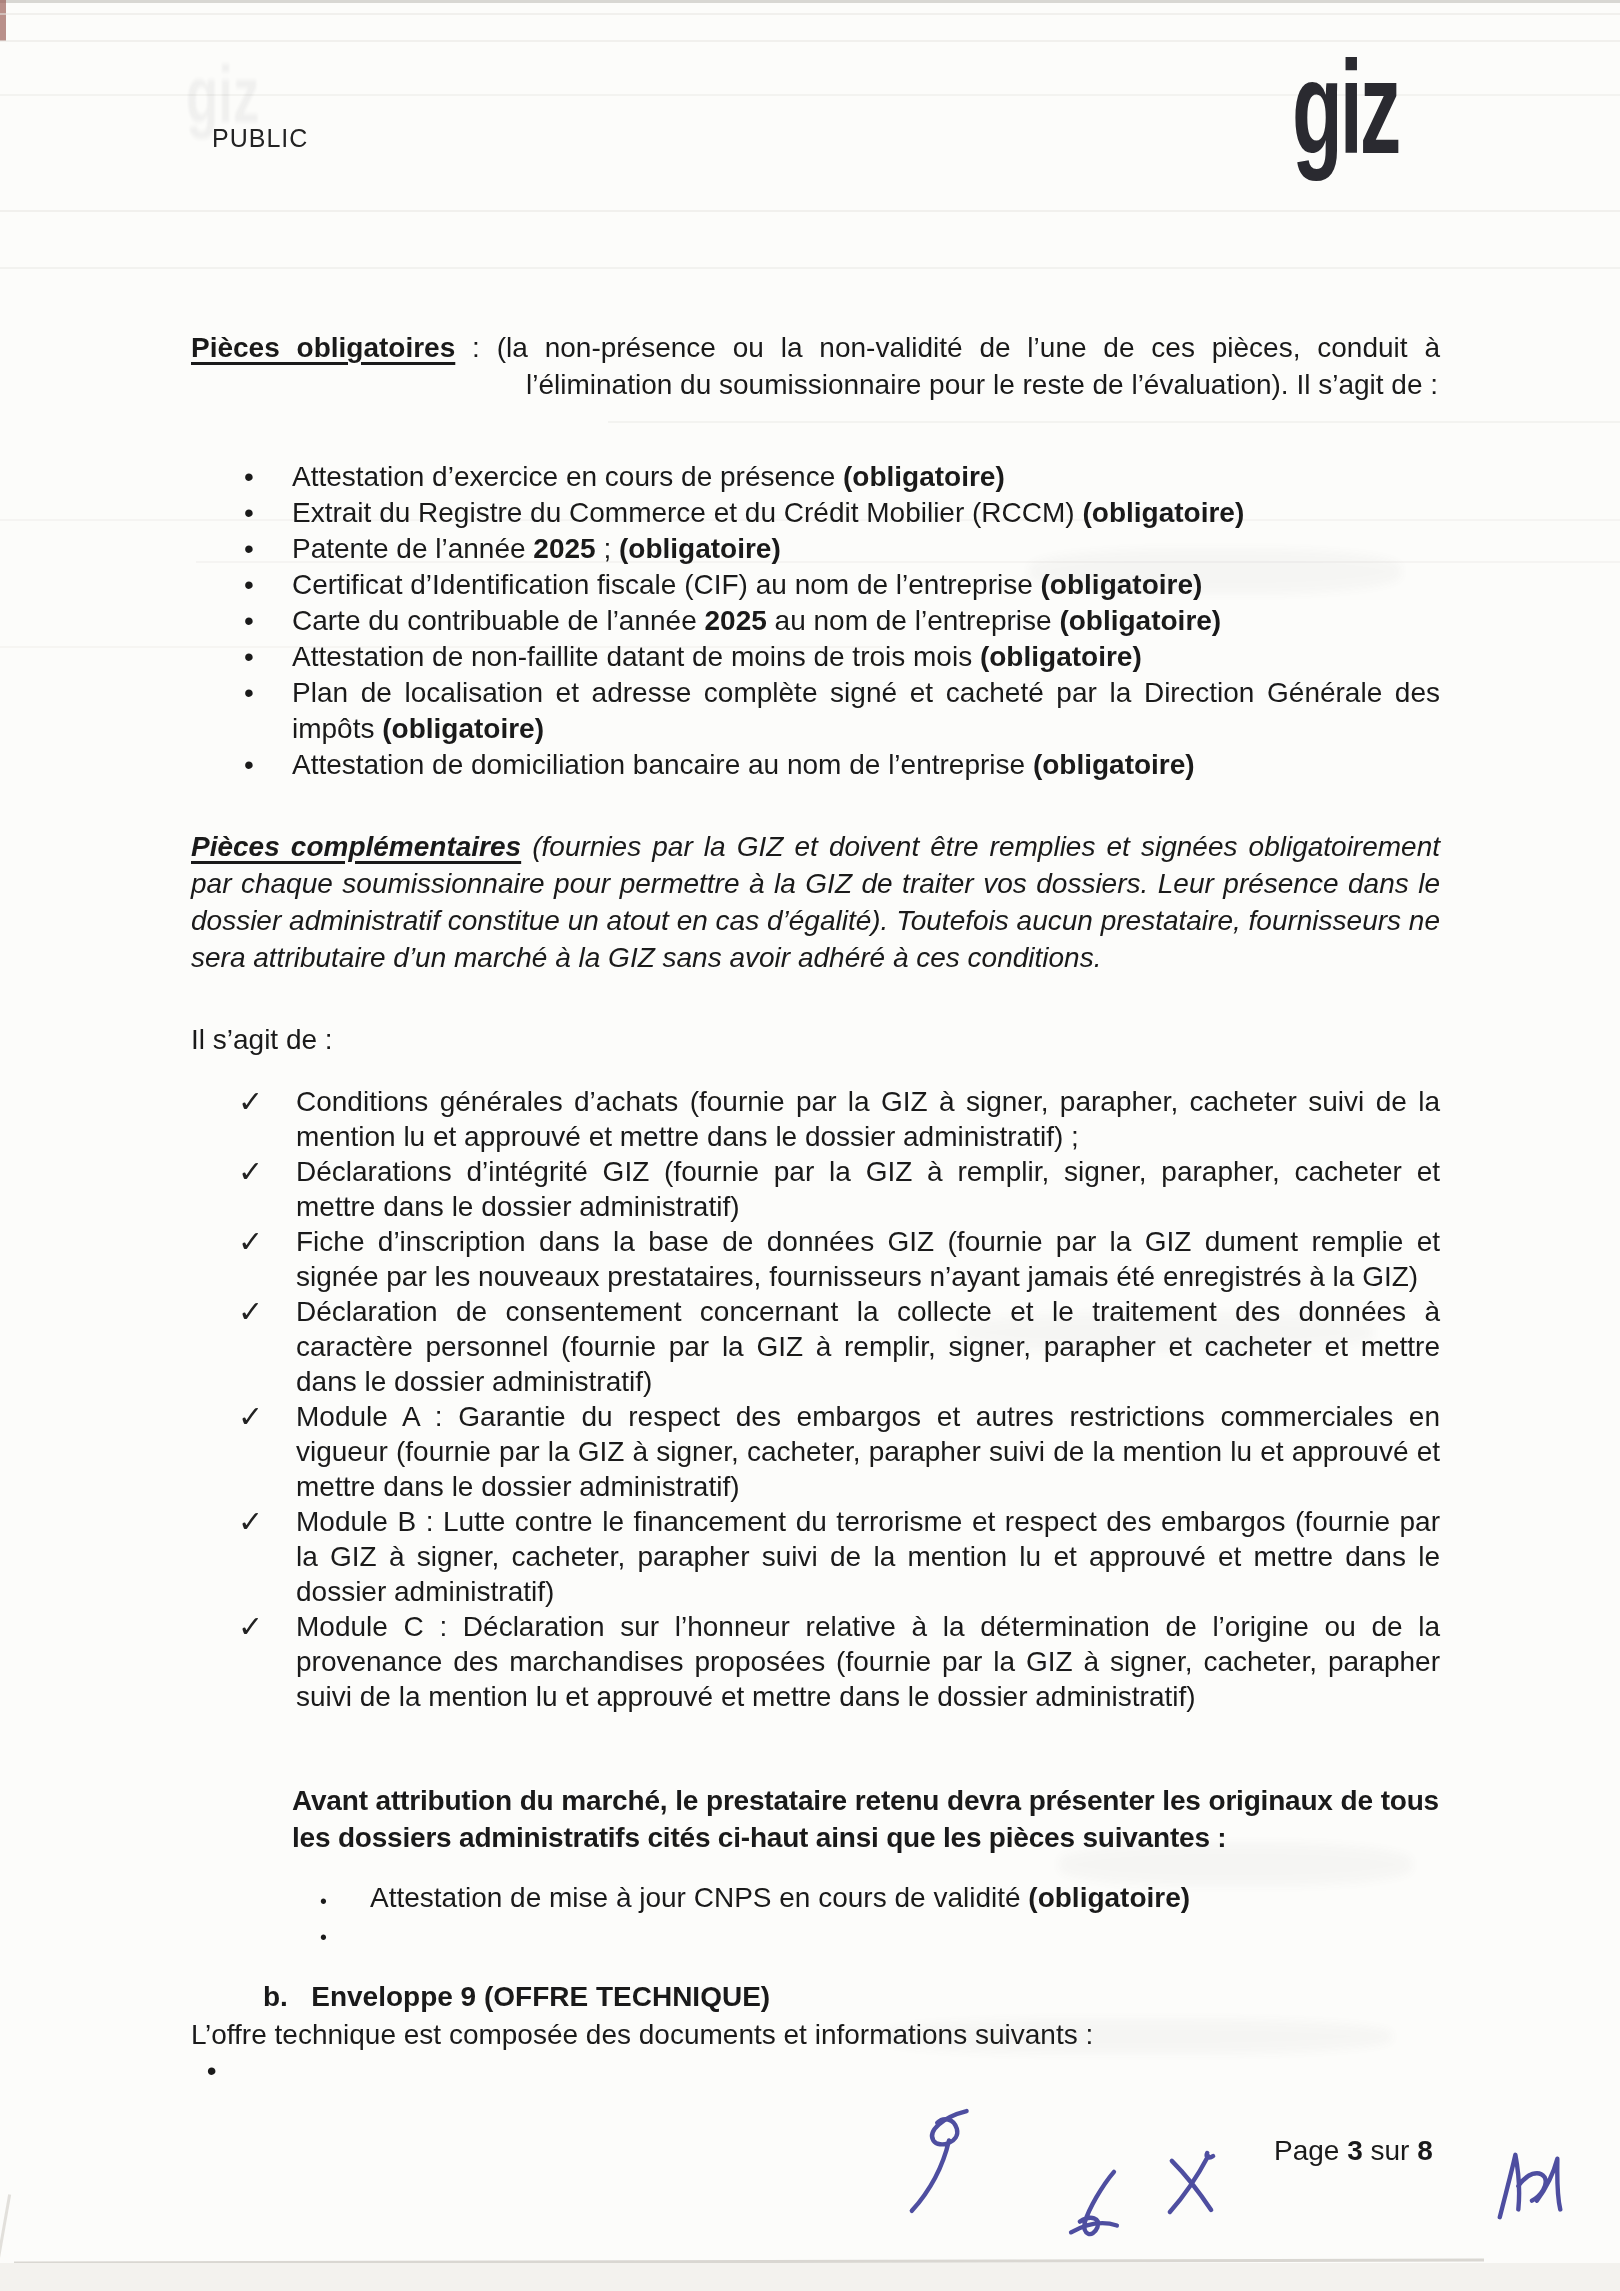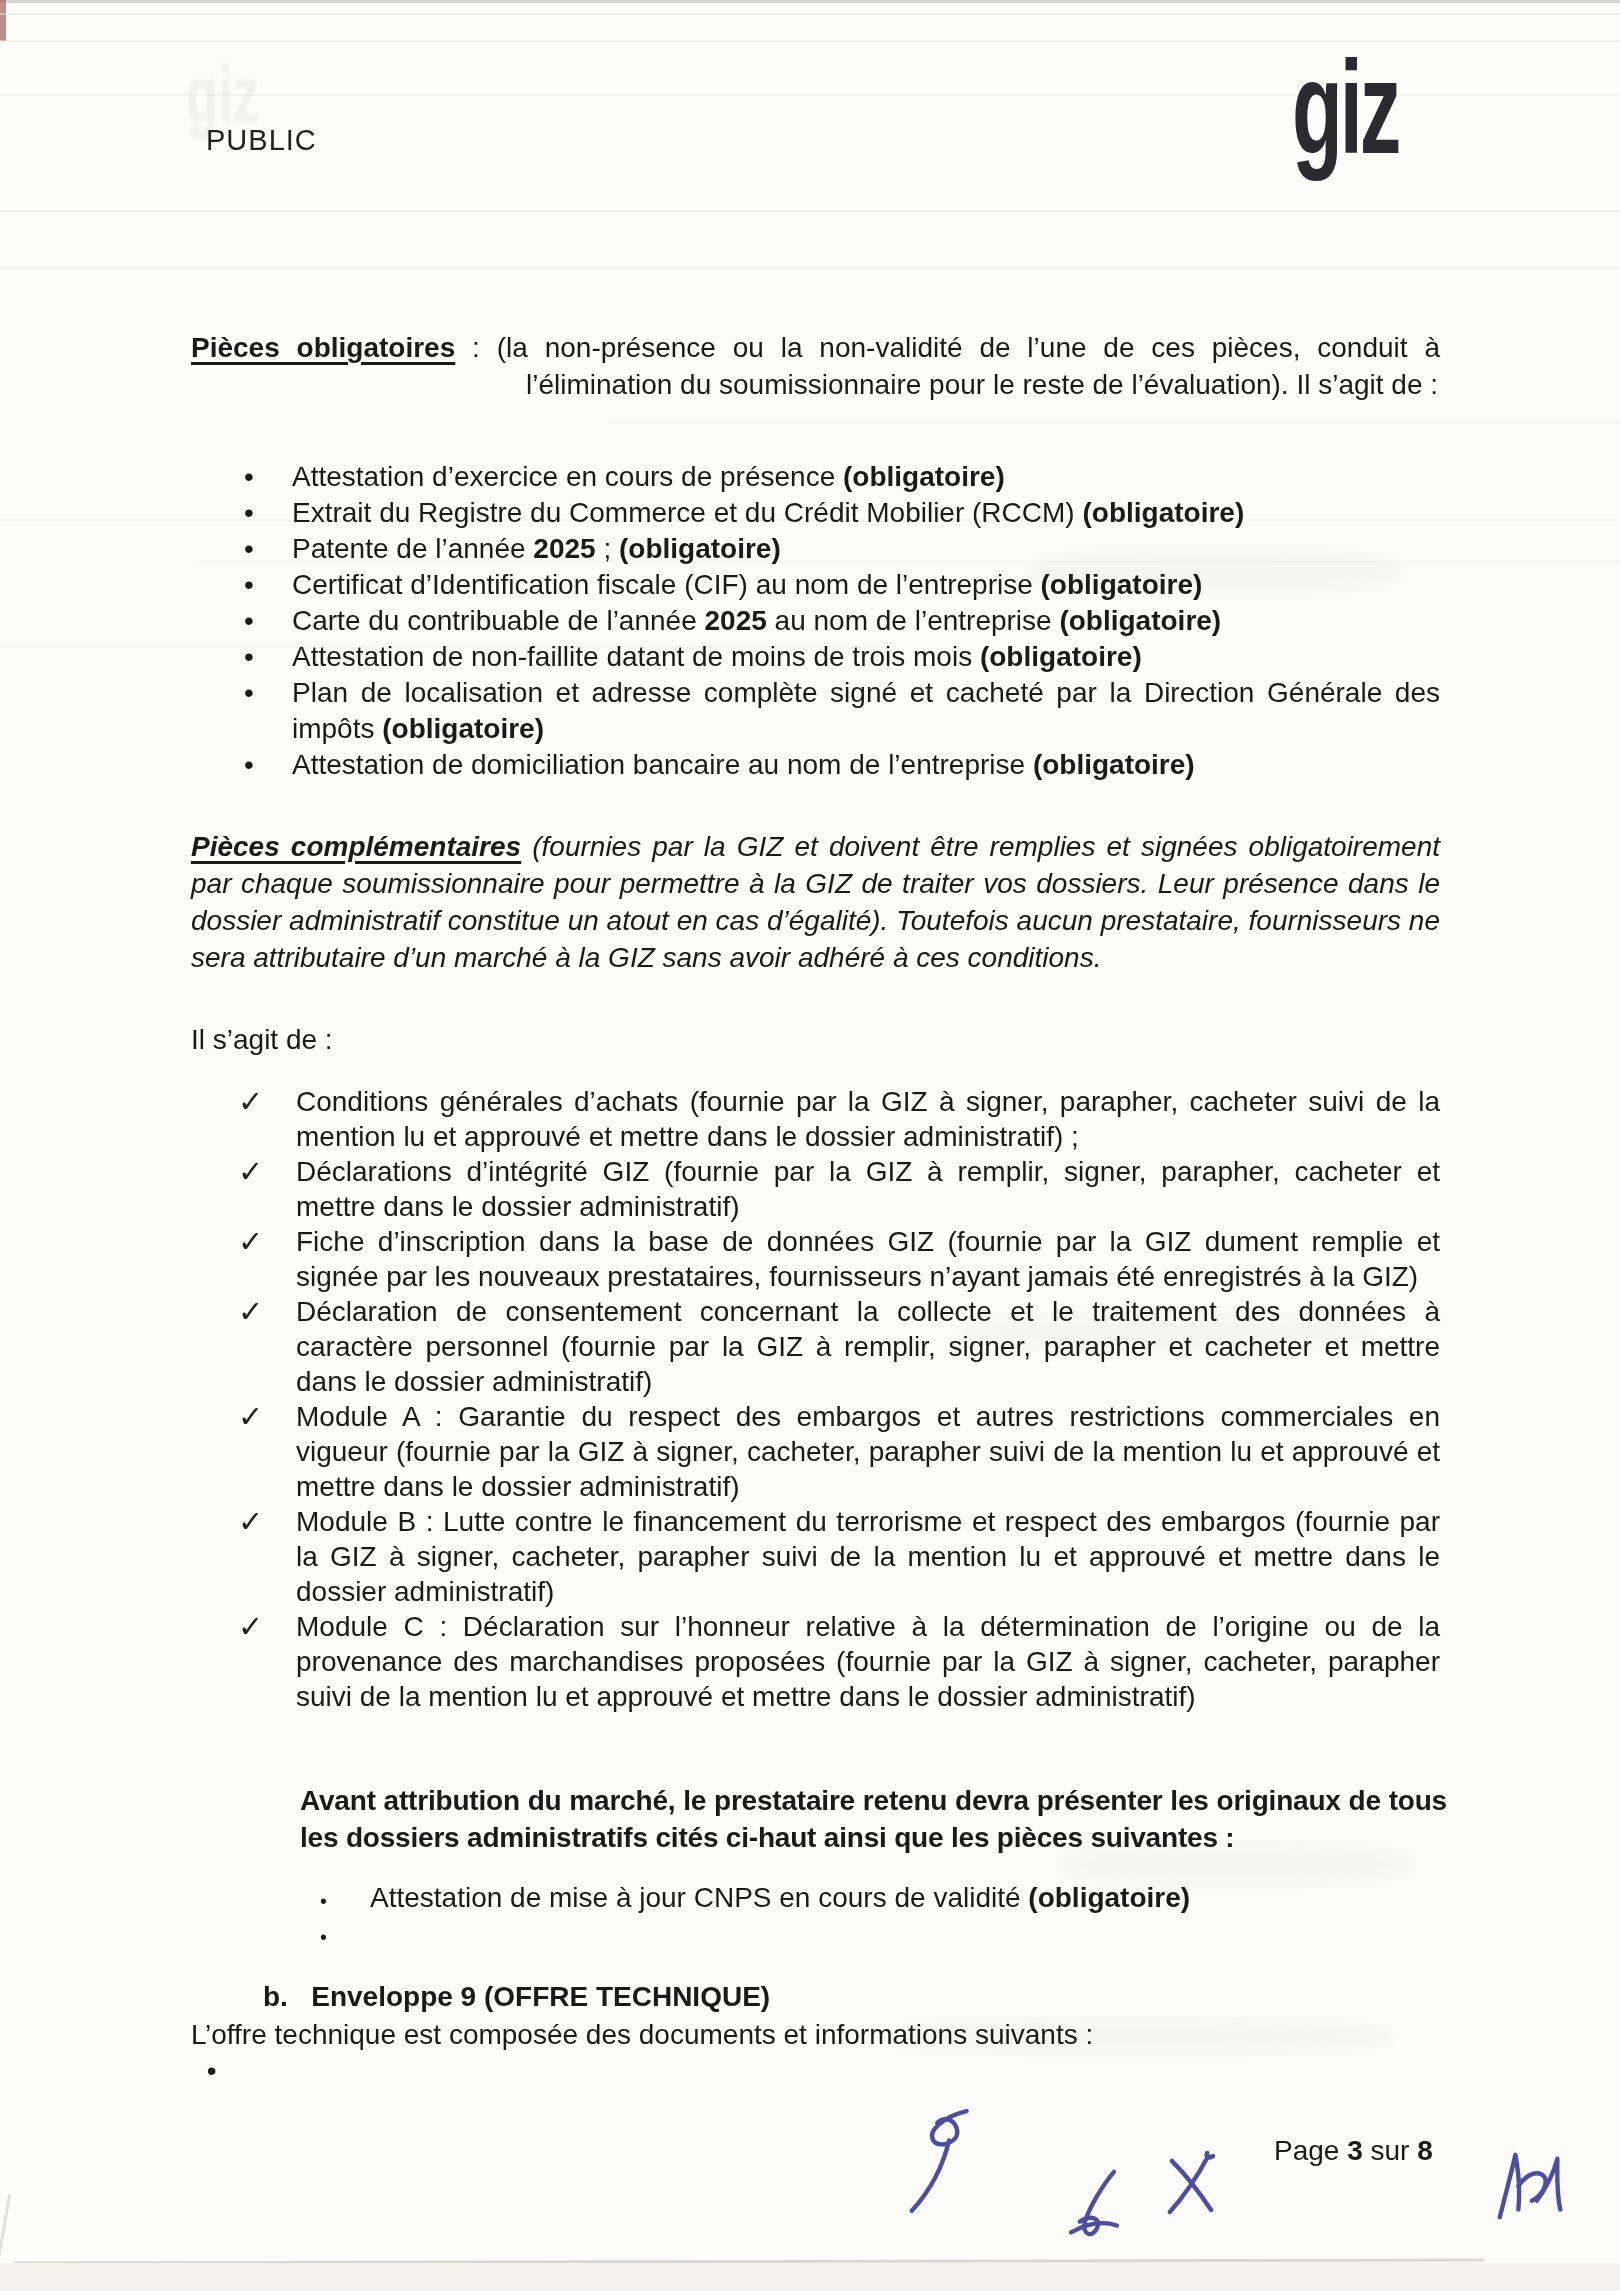--- a/index.html
+++ b/index.html
@@ -18,21 +18,21 @@
   
   .streak { position:absolute; background:#e7e6e2; height:2px; opacity:.55; pointer-events:none; }
   .topstrip { position:absolute; left:0; top:0; width:1620px; height:2.9px; background:#d8d7d3; }
   .corner-mark { position:absolute; left:0; top:0; width:5.9px; height:41px; background:#95564e; opacity:.65; }
   .bottom-edge { position:absolute; left:13.7px; top:2260px; width:1470px; height:2.9px; background:#d9d7d2; transform:rotate(-0.12deg); }
   .below-edge { position:absolute; left:0; top:2263px; width:1620px; height:28px; background:#f3f2ee; }
   .corner-diag { position:absolute; left:2px; top:2194px; width:2.9px; height:71px; background:#e2e0db; transform:rotate(10deg); }
   .smudge { position:absolute; background:#5a5a5a; opacity:.035; filter:blur(4.9px); border-radius:40%; pointer-events:none; }
 
   
-  .classification { left:206px; top:124px; font-size:29px; letter-spacing:1px; color:#232323; }
+  .classification { left:212px; top:124px; font-size:25px; letter-spacing:1px; color:#232323; }
   .logo {
     left:1292px; top:29px; font-size:132px; font-weight:bold;
     letter-spacing:-4.9px; line-height:1.2; color:#2a2a30;
     transform:scaleX(.63); transform-origin:left top;
   }
   .ghost {
     left:186px; top:51px; font-size:80px; font-weight:bold; line-height:1.1;
     color:#30303a; opacity:.055; filter:blur(2px);
     transform:scaleX(.66); transform-origin:left top;
   }
@@ -56,21 +56,21 @@
   .dotlist { left:191px; top:459px; width:1249px; line-height:36px; }
   .dotlist li { padding-left:101px; text-align:justify; }
   .dotlist .mk { left:53px; }
 
   .checklist { left:191px; top:1084px; width:1249px; line-height:35px; }
   .checklist li { padding-left:105px; text-align:justify; }
   .checklist .mk { left:47px; font-size:30px; color:#222; }
 
   .bold-ind {
     left:292px; top:1782px; width:1147px; line-height:37px;
-    font-weight:700; text-align:justify; letter-spacing:-0.2px;margin-left:8px;
+    font-weight:700; text-align:justify; letter-spacing:-0.2px;
   }
 
   .sublist { left:191px; top:1880px; width:1249px; line-height:36px; }
   .sublist li { padding-left:179px; }
   .sublist .mk { left:129px; font-size:19.6px; top:2.9px; }
 
   .env { left:263px; top:1981px; font-weight:700; white-space:pre-wrap; }
   .offre { left:191px; top:2016px; line-height:37px; }
 
   .photos { left:191px; top:2053px; width:1249px; line-height:36px; }

